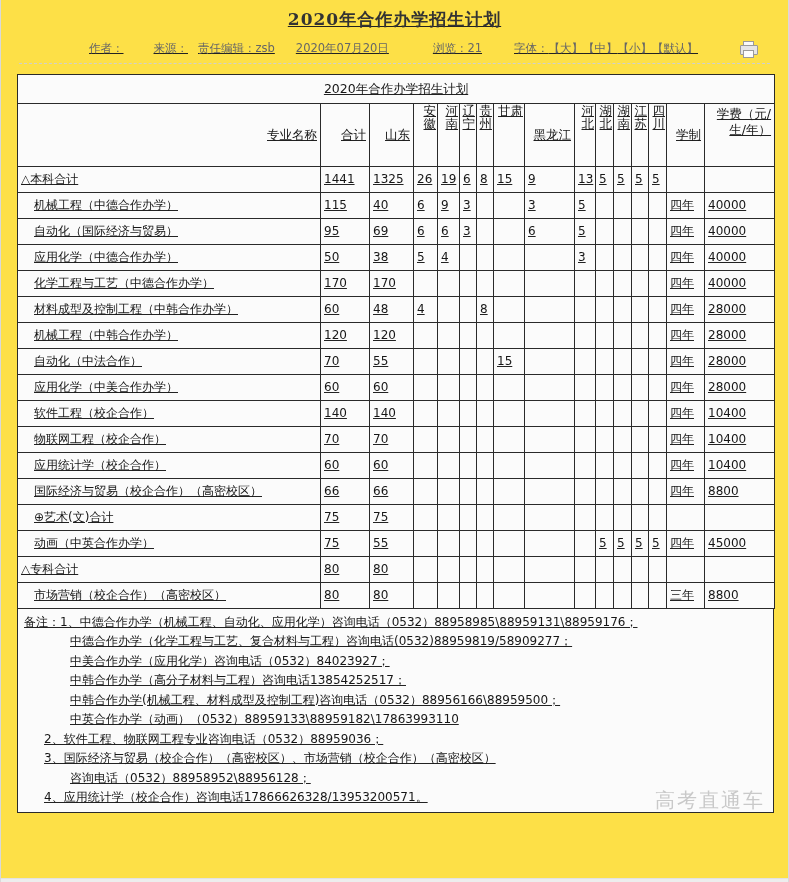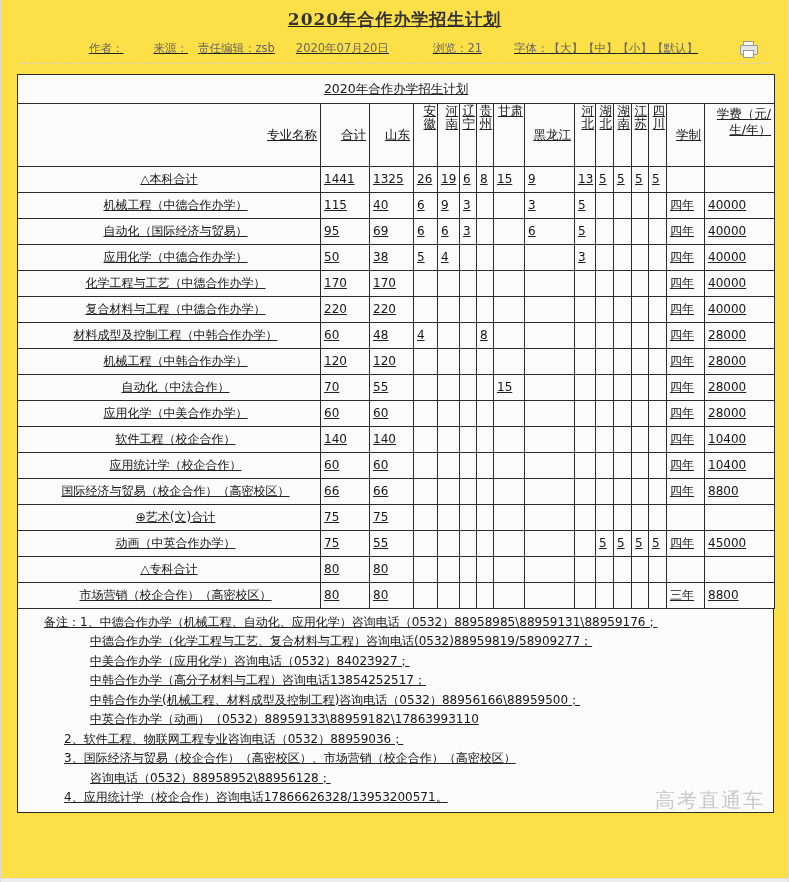--- a/index.html
+++ b/index.html
@@ -88,36 +88,36 @@
   tr.hdr td.name{padding-left:14px;}
   tr.hdr td.vert{
     padding:1px 1px 1px 2px;
     line-height:1.02;
     word-break:break-all;
     font-size:12.5px;
     vertical-align:top;
   }
   tr.hdr td.tui{vertical-align:top;padding-top:2px;line-height:1.25;}
   tr.data td{height:21px;}
-  td.maj{padding-left:6px;white-space:nowrap;text-align:center;}
+  td.maj{padding-left:6px;white-space:nowrap;}
   td.maj.sub{padding-left:16px;margin-top:30px;}
   td.num{text-align:left;padding-left:3px;}
   
   .notes{
     margin:0 16px;
     width:757px;
     box-sizing:border-box;
     border:1px solid #2a2a2a;
     border-top:none;
     background:#fbfbfb;
     padding:4px 6px 5px 6px;
     position:relative;
   }
   .nl{
-    font-size:12px;line-height:1.62;color:#161616;white-space:nowrap;margin-left:20px;
+    font-size:12px;line-height:1.62;color:#161616;white-space:nowrap;
   }
   .ind1{padding-left:20px;}
   .ind2{padding-left:46px;}
   .watermark{
     position:absolute;right:8px;bottom:-2px;
     font-size:20px;color:#c9c9c9;letter-spacing:2px;
     font-family:"DejaVu Sans","Liberation Sans",sans-serif;
     pointer-events:none;
   }
   .botline{
@@ -278,38 +278,20 @@
             <td class="num"></td>
             <td class="num"></td>
             <td class="num"></td>
             <td class="num"></td>
             <td class="num"></td>
             <td class="num"></td>
             <td class="num">四年</td>
             <td class="num">40000</td>
           </tr>
           <tr class="data">
-            <td class="maj sub">复合材料与工程（中德合作办学）</td>
-            <td class="num">220</td>
-            <td class="num">220</td>
-            <td class="num"></td>
-            <td class="num"></td>
-            <td class="num"></td>
-            <td class="num"></td>
-            <td class="num"></td>
-            <td class="num"></td>
-            <td class="num"></td>
-            <td class="num"></td>
-            <td class="num"></td>
-            <td class="num"></td>
-            <td class="num"></td>
-            <td class="num">四年</td>
-            <td class="num">40000</td>
-          </tr>
-          <tr class="data">
             <td class="maj sub">材料成型及控制工程（中韩合作办学）</td>
             <td class="num">60</td>
             <td class="num">48</td>
             <td class="num">4</td>
             <td class="num"></td>
             <td class="num"></td>
             <td class="num">8</td>
             <td class="num"></td>
             <td class="num"></td>
             <td class="num"></td>
@@ -371,20 +353,38 @@
             <td class="num"></td>
             <td class="num"></td>
             <td class="num"></td>
             <td class="num">四年</td>
             <td class="num">28000</td>
           </tr>
           <tr class="data">
             <td class="maj sub">软件工程（校企合作）</td>
             <td class="num">140</td>
             <td class="num">140</td>
+            <td class="num"></td>
+            <td class="num"></td>
+            <td class="num"></td>
+            <td class="num"></td>
+            <td class="num"></td>
+            <td class="num"></td>
+            <td class="num"></td>
+            <td class="num"></td>
+            <td class="num"></td>
+            <td class="num"></td>
+            <td class="num"></td>
+            <td class="num">四年</td>
+            <td class="num">10400</td>
+          </tr>
+          <tr class="data">
+            <td class="maj sub">物联网工程（校企合作）</td>
+            <td class="num">70</td>
+            <td class="num">70</td>
             <td class="num"></td>
             <td class="num"></td>
             <td class="num"></td>
             <td class="num"></td>
             <td class="num"></td>
             <td class="num"></td>
             <td class="num"></td>
             <td class="num"></td>
             <td class="num"></td>
             <td class="num"></td>

